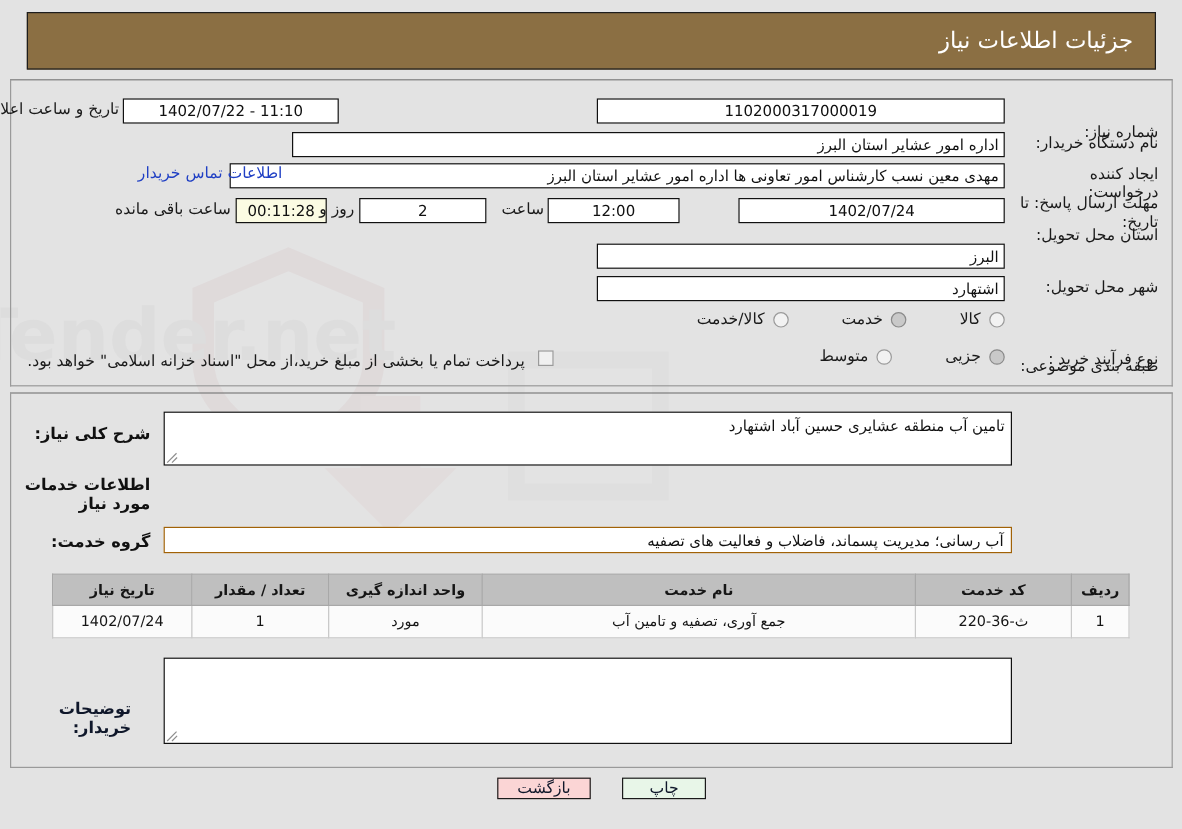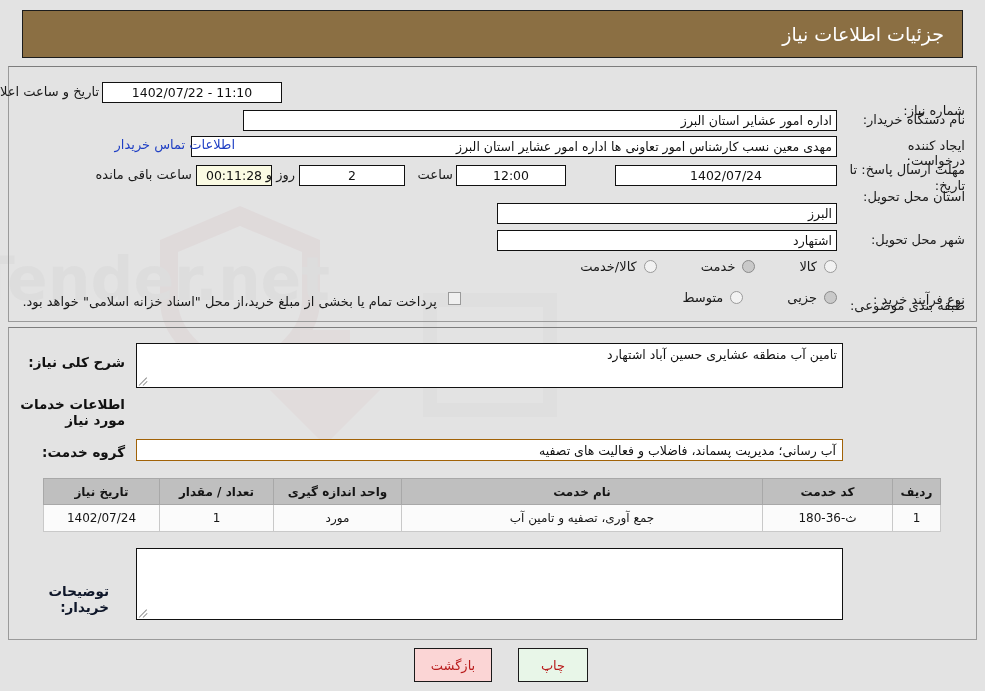--- a/index.html
+++ b/index.html
@@ -187,23 +187,23 @@
   #ta-notes {
     position:absolute; right:142px; top:548px; width:707px; height:72px;
     border:1px solid #111111; background:#ffffff; box-sizing:border-box;
   }
 
   
   .btn {
     position:absolute;
     border:1px solid #1a1a1a;
     font-size:13px;
-    color:#b91c1c;
+    color:#0f172a;
     box-sizing:border-box;
-    height:34px;
+    height:18px;
     display:flex; align-items:center; justify-content:center;
     cursor:pointer;
     user-select:none;
     text-align:center;
   }
   #btn-print  { top:648px; right:397px; width:70px; background:#e8f6e8; }
   #btn-back   { top:648px; right:493px; width:78px; background:#fbd5d5; }
 
   
   #watermark {
@@ -240,20 +240,21 @@
 
   <div class="rlabel" style="top:84px;margin-top:19px;">شماره نیاز:</div>
   <div class="rlabel" style="top:112px;">نام دستگاه خریدار:</div>
   <div class="rlabel" style="top:138px;">ایجاد کننده درخواست:</div>
   <div class="rlabel" style="top:162px; line-height:16px;">مهلت ارسال پاسخ: تا تاریخ:</div>
   <div class="rlabel" style="top:189px;">استان محل تحویل:</div>
   <div class="rlabel" style="top:232px;">شهر محل تحویل:</div>
   <div class="rlabel" style="top:261px;margin-top:37px;">طبقه بندی موضوعی:</div>
   <div class="rlabel" style="top:292px;">نوع فرآیند خرید :</div>
 
+  <div class="fld center" id="f-need-no">1102000317000019</div>
   <div class="fld right" id="f-buyer-org">اداره امور عشایر استان البرز</div>
   <div class="fld right" id="f-creator">مهدی معین نسب کارشناس امور تعاونی ها اداره امور عشایر استان البرز</div>
   <div class="fld center" id="f-deadline">1402/07/24</div>
   <div class="fld center" id="f-hour">12:00</div>
   <div class="fld center" id="f-days">2</div>
   <div class="fld center yellow" id="f-countdown">00:11:28</div>
 
   <span class="lbl" id="lbl-hour">ساعت</span>
   <span class="lbl" id="lbl-days">روز و</span>
   <span class="lbl" id="lbl-remaining">ساعت باقی مانده</span>
@@ -327,21 +328,21 @@
           <th>کد خدمت</th>
           <th>نام خدمت</th>
           <th>واحد اندازه گیری</th>
           <th>تعداد / مقدار</th>
           <th>تاریخ نیاز</th>
         </tr>
       </thead>
       <tbody>
         <tr>
           <td>1</td>
-          <td>ث-36-180</td>
+          <td>ث-36-220</td>
           <td>جمع آوری، تصفیه و تامین آب</td>
           <td>مورد</td>
           <td>1</td>
           <td>1402/07/24</td>
         </tr>
       </tbody>
     </table>
   </div>
 
   <span id="lbl-notes">توضیحات خریدار:</span>

